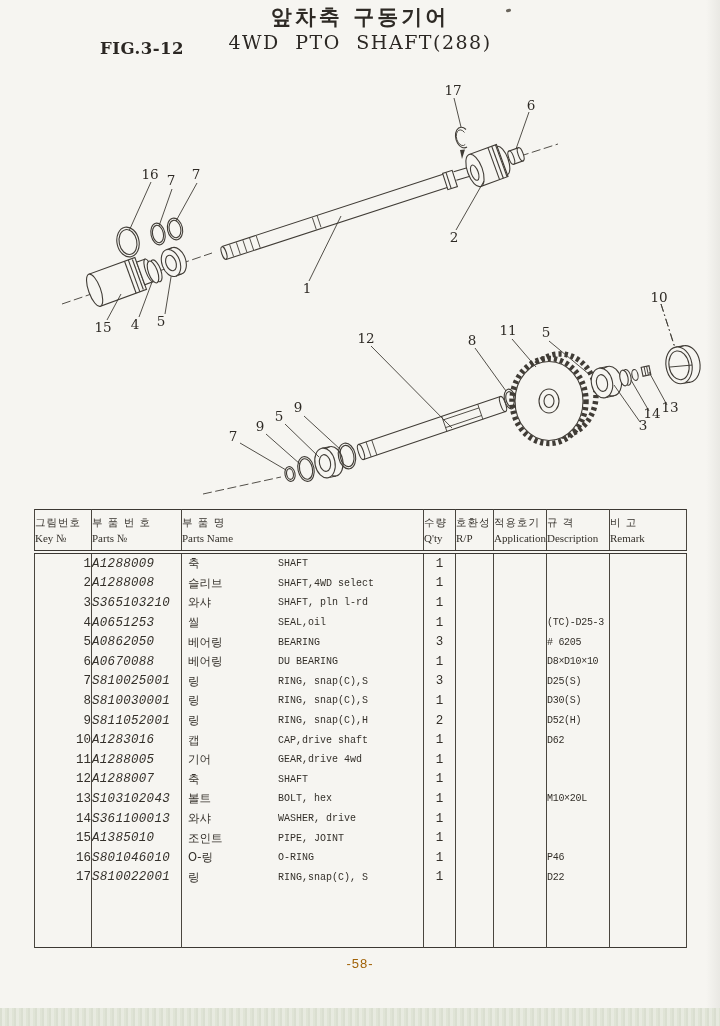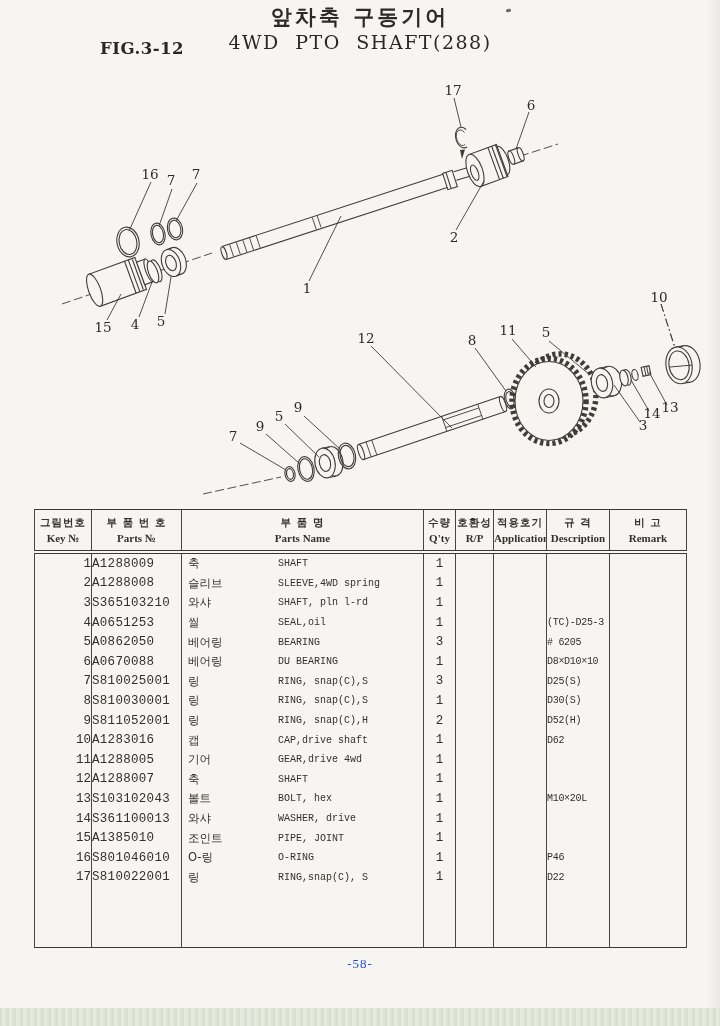--- a/index.html
+++ b/index.html
@@ -47,37 +47,37 @@
   table.parts{
     border-collapse:collapse;table-layout:fixed;width:652px;
     border:1.6px solid #3c3833;
   }
   table.parts th, table.parts td{
     border-left:1px solid #4a463f;border-right:1px solid #4a463f;
     padding:0;vertical-align:middle;overflow:hidden;white-space:nowrap;
   }
   thead th{
     height:40px;border-bottom:4px double #3c3833;
-    font-weight:700;text-align:center;
+    font-weight:400;text-align:left;
   }
   .h-ko{font-family:"DejaVu Sans", sans-serif;font-size:10.5px;letter-spacing:1px;display:block;line-height:17px;color:#35312b;}
   .h-en{font-family:"Liberation Serif", serif;font-size:11px;display:block;line-height:15px;color:#35312b;}
   tbody td{height:19.6px;font-family:"Liberation Mono", monospace;font-size:12.5px;color:#34302a;}
   td.c-key{text-align:right;padding-right:8px;}
-  td.c-pno{padding-left:7px;letter-spacing:.3px;}
+  td.c-pno{padding-left:7px;letter-spacing:.3px;font-style:italic;}
   td.c-name .nm{display:flex;align-items:center;}
   td.c-name .ko{width:90px;padding-left:6px;font-family:"DejaVu Sans", sans-serif;font-size:11.5px;}
   td.c-name .en{font-size:10px;}
   td.c-qty{text-align:center;}
   td.c-desc{padding-left:4px;font-size:10px;letter-spacing:-.3px;margin-left:44px;}
   tr.filler td{height:60px;}
 
   .page-number{
     position:absolute;left:0;top:956px;width:720px;text-align:center;
-    font-family:Liberation Serif, serif;font-size:13px;color:#1d4ed8;letter-spacing:1px;
+    font-family:Liberation Sans, sans-serif;font-size:13px;color:#a16207;letter-spacing:1px;
   }
 </style>
 </head>
 <body>
 
 <div class="page">
 
   <div class="speck"></div>
   <div class="title-ko">앞차축 구동기어</div>
   <div class="title-en">4WD PTO SHAFT(288)</div>
@@ -368,21 +368,21 @@
             <td class="c-app"></td>
             <td class="c-desc"></td>
             <td class="c-rem"></td>
           </tr>
           <tr>
             <td class="c-key">2</td>
             <td class="c-pno">A1288008</td>
             <td class="c-name">
               <div class="nm">
                 <span class="ko">슬리브</span>
-                <span class="en">SLEEVE,4WD spring</span>
+                <span class="en">SHAFT,4WD select</span>
               </div>
             </td>
             <td class="c-qty">1</td>
             <td class="c-rp"></td>
             <td class="c-app"></td>
             <td class="c-desc"></td>
             <td class="c-rem"></td>
           </tr>
           <tr>
             <td class="c-key">3</td>

